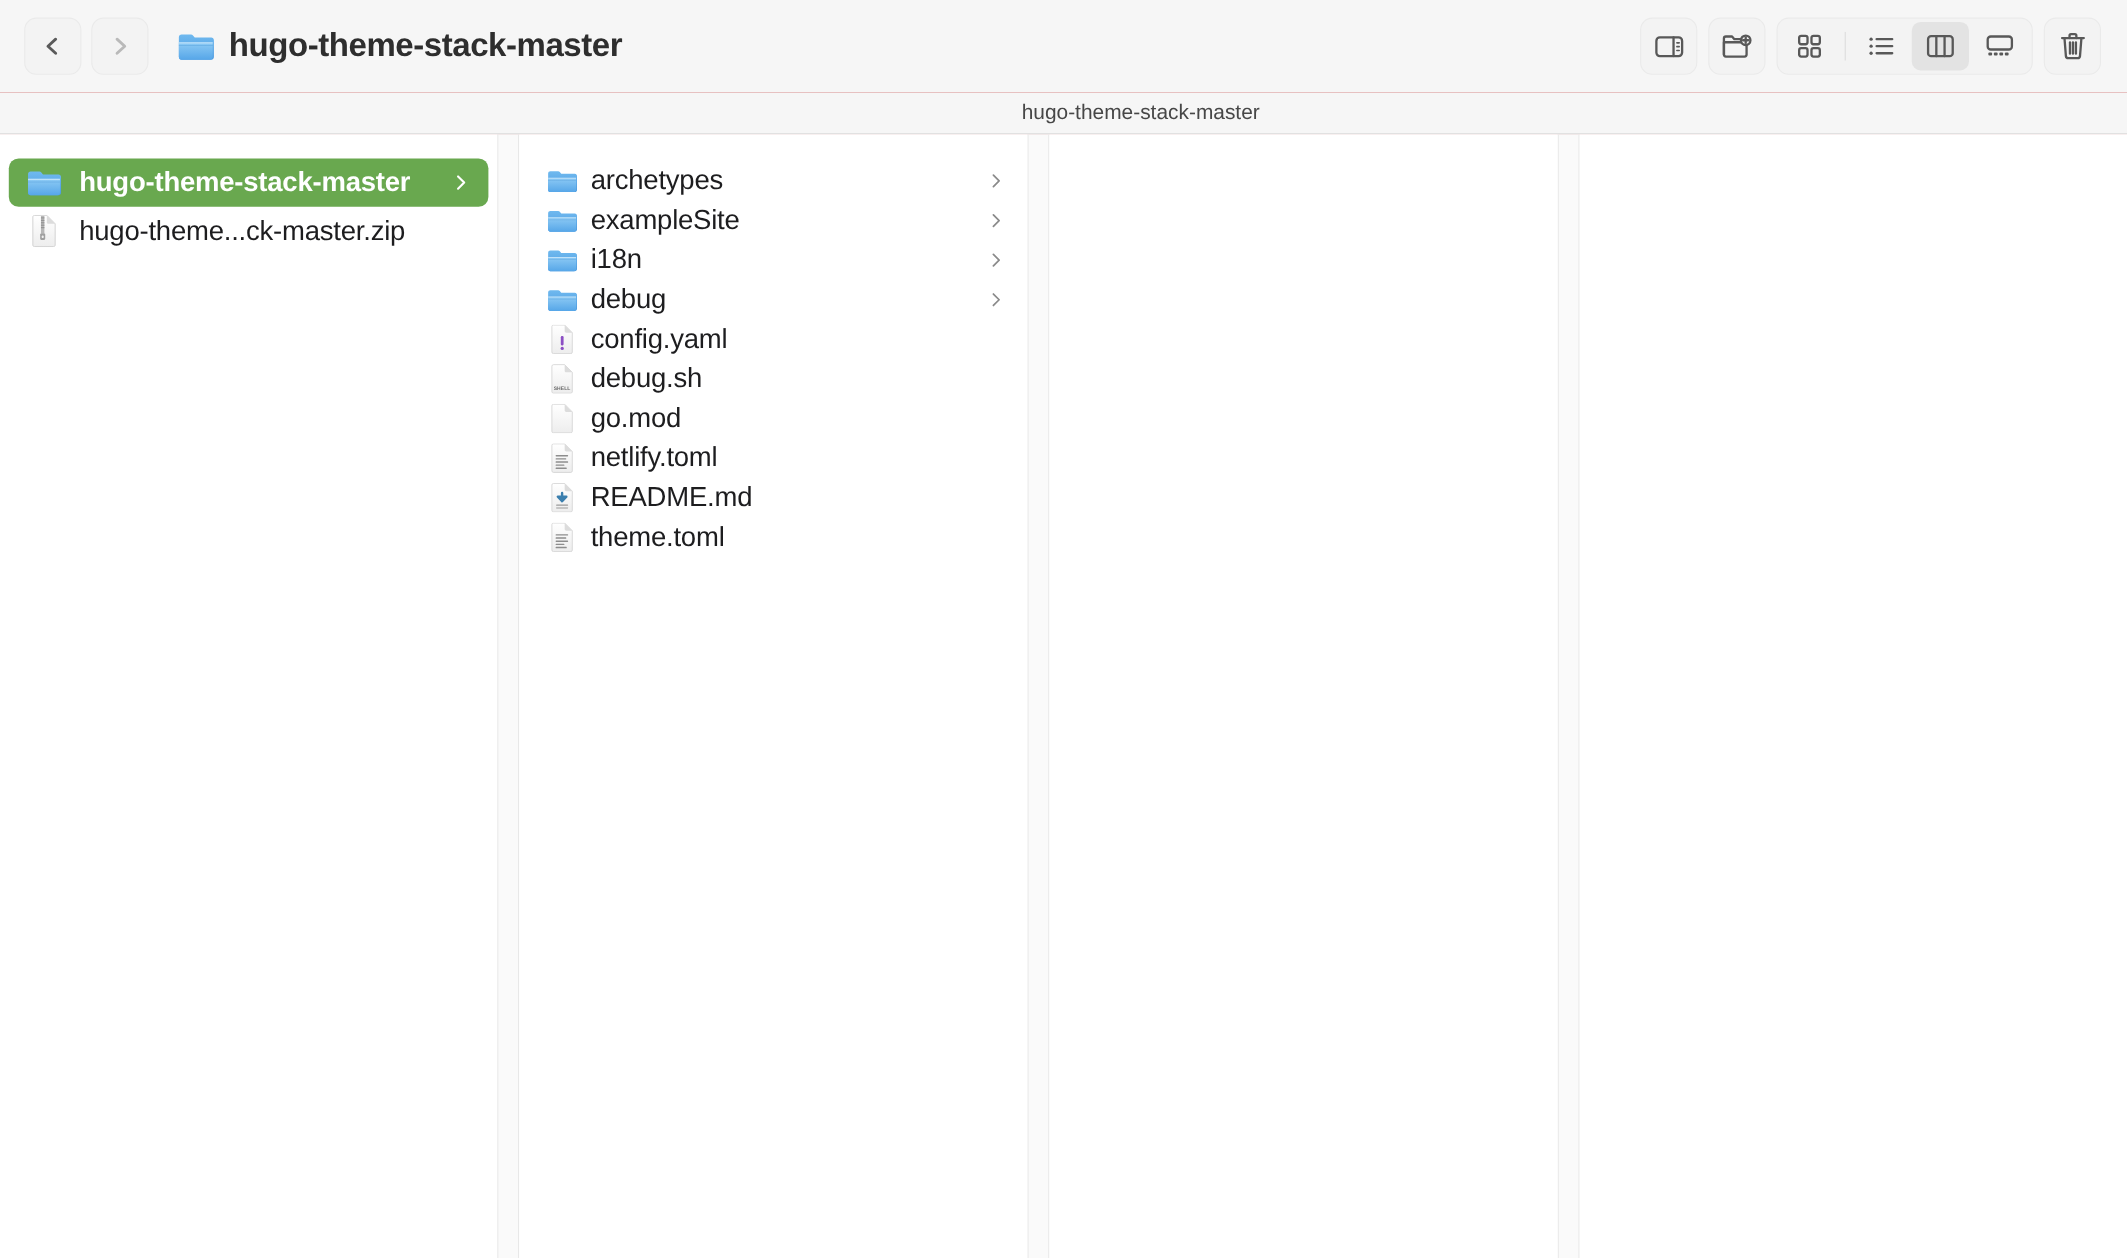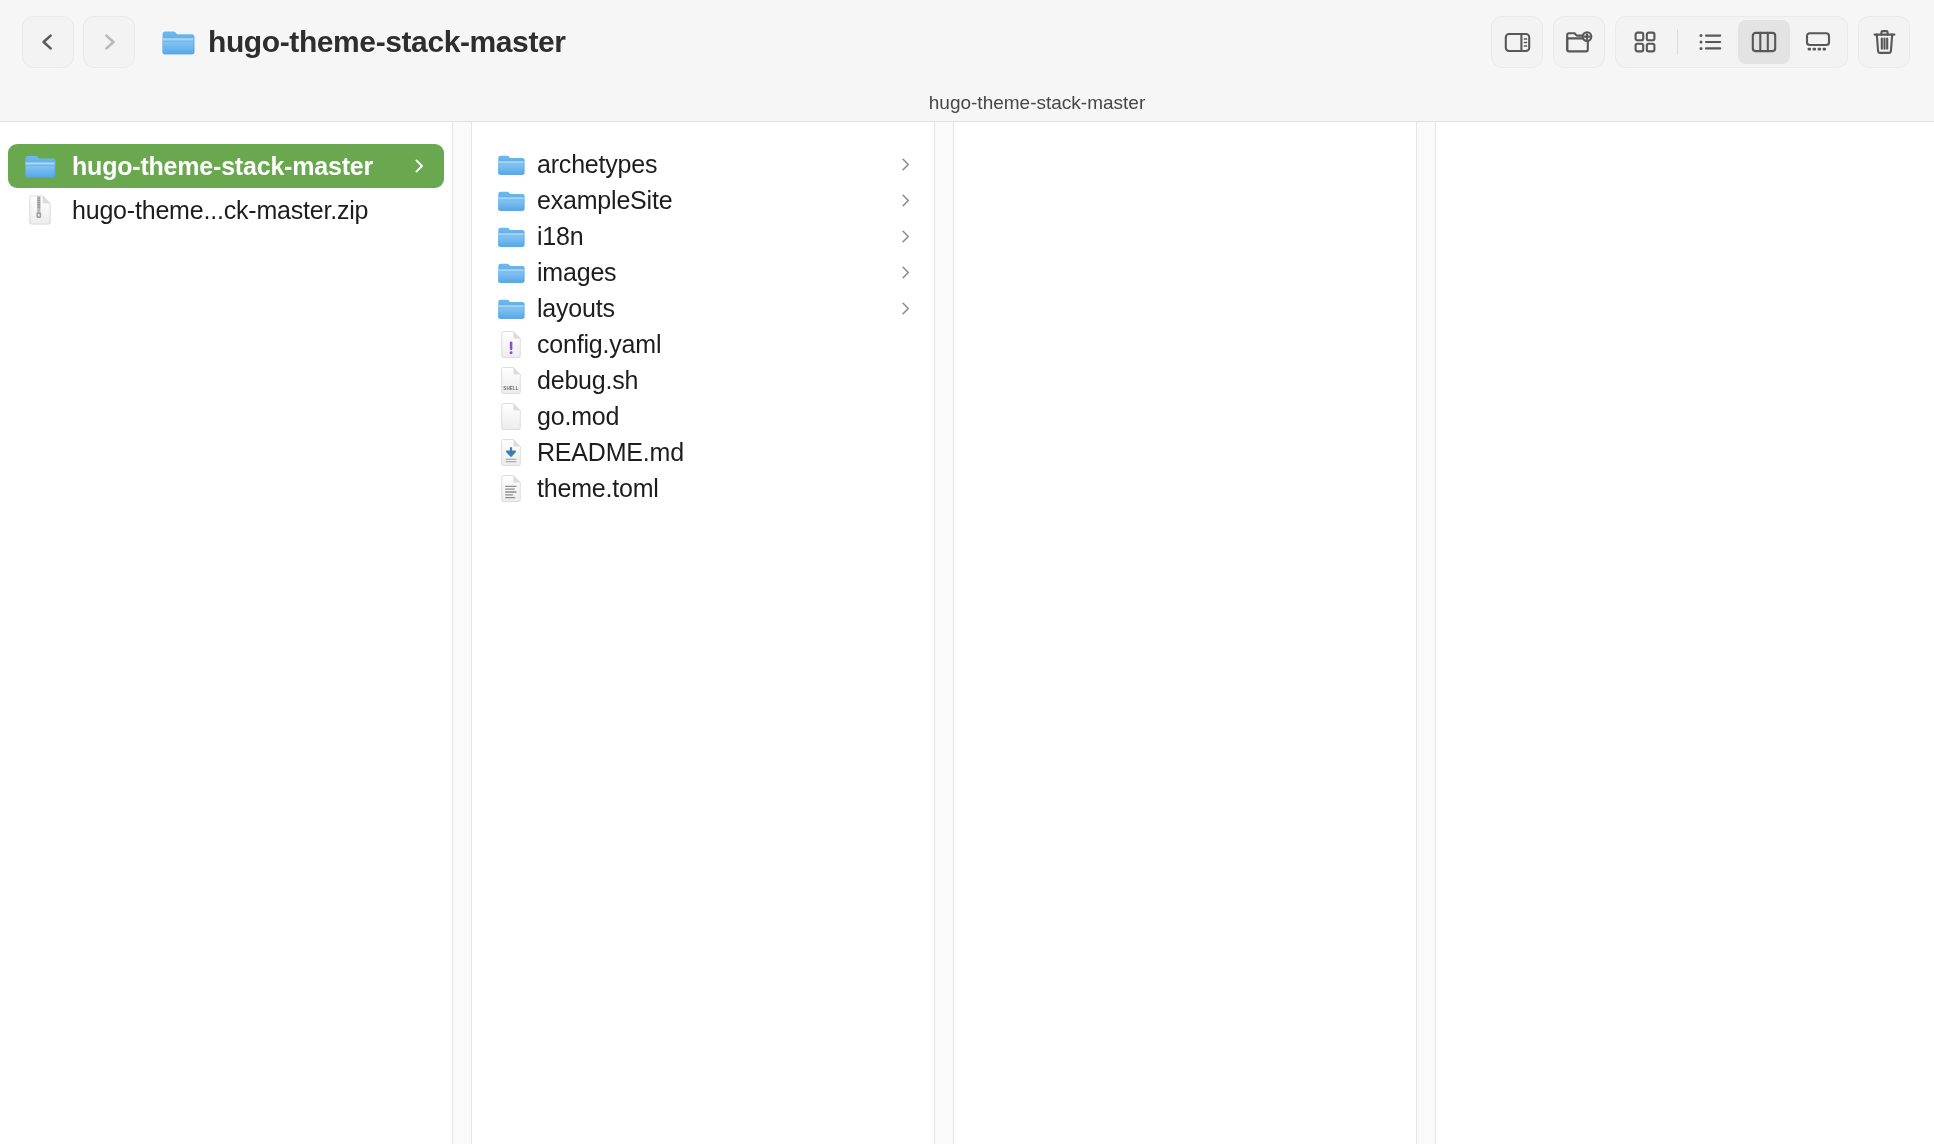--- a/index.html
+++ b/index.html
@@ -508,41 +508,28 @@
           </svg>
         </span>
       </div>
 
       <div class="crow">
         <span class="icon-slot">
           <svg width="28" height="23" viewBox="0 0 32 26" class="folder-ic">
               <use href="#sym-folder"></use>
             </svg>
         </span>
-        <span class="label">images</span>
+        <span class="label">debug</span>
         <span class="disclosure">
           <svg width="13" height="17" viewBox="0 0 14 18">
             <polyline points="4.4,3.4 10.0,9 4.4,14.6" fill="none" stroke="#8a8a8a" stroke-width="1.7" stroke-linecap="round" stroke-linejoin="round"></polyline>
           </svg>
         </span>
       </div>
 
-      <div class="crow">
-        <span class="icon-slot">
-          <svg width="28" height="23" viewBox="0 0 32 26" class="folder-ic">
-              <use href="#sym-folder"></use>
-            </svg>
-        </span>
-        <span class="label">layouts</span>
-        <span class="disclosure">
-          <svg width="13" height="17" viewBox="0 0 14 18">
-            <polyline points="4.4,3.4 10.0,9 4.4,14.6" fill="none" stroke="#8a8a8a" stroke-width="1.7" stroke-linecap="round" stroke-linejoin="round"></polyline>
-          </svg>
-        </span>
-      </div>
 
       <div class="crow">
         <span class="icon-slot">
           <svg width="22" height="27" viewBox="0 0 26 32" class="doc-ic">
               <use href="#sym-doc-yaml"></use>
             </svg>
         </span>
         <span class="label">config.yaml</span>
       </div>
 
@@ -558,20 +545,28 @@
       <div class="crow">
         <span class="icon-slot">
           <svg width="22" height="27" viewBox="0 0 26 32" class="doc-ic">
               <use href="#sym-doc-blank"></use>
             </svg>
         </span>
         <span class="label">go.mod</span>
       </div>
 
 
+      <div class="crow">
+        <span class="icon-slot">
+          <svg width="22" height="27" viewBox="0 0 26 32" class="doc-ic">
+              <use href="#sym-doc-text"></use>
+            </svg>
+        </span>
+        <span class="label">netlify.toml</span>
+      </div>
 
       <div class="crow">
         <span class="icon-slot">
           <svg width="22" height="27" viewBox="0 0 26 32" class="doc-ic">
               <use href="#sym-doc-md"></use>
             </svg>
         </span>
         <span class="label">README.md</span>
       </div>
 

